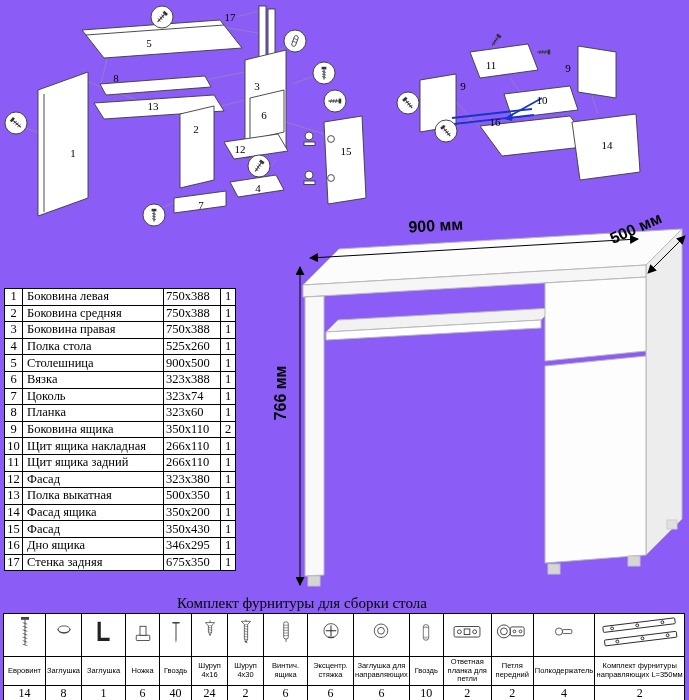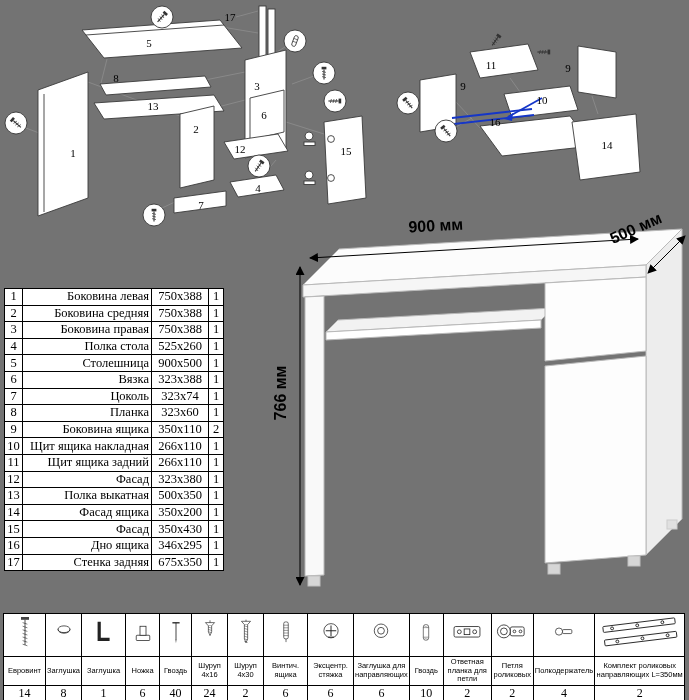--- a/index.html
+++ b/index.html
@@ -1,27 +1,27 @@
 <!DOCTYPE html>
 <html><head>
 <meta charset="utf-8">
 <style>
   *{margin:0;padding:0;box-sizing:border-box}
   html,body{width:689px;height:700px;background:#fff;overflow:hidden;
     font-family:"Liberation Serif",serif;color:#000}
-  .sheet{position:absolute;inset:0;background:#737373}
+  .sheet{position:absolute;inset:0;background:#8b5cf6}
   .diag-left{position:absolute;left:2px;top:2px}
   .diag-right{position:absolute;left:392px;top:30px}
   .desk{position:absolute;left:248px;top:203px}
   .parts{position:absolute;left:4px;top:288px;border-collapse:collapse;background:#fff}
   .parts td{border:1px solid #000;font:12.5px/15px "Liberation Serif",serif;
     height:16.6px;padding:0 2px;white-space:nowrap}
   .parts .col-num{width:18px;text-align:center;padding:0 1px}
-  .parts .col-name{width:129px;text-align:right;padding-left:4px}
-  .parts .col-size{width:57px;text-align:center}
+  .parts .col-name{width:141px;text-align:left;padding-left:4px}
+  .parts .col-size{width:57px;text-align:left}
   .parts .col-qty{width:15px;text-align:center;padding:0 1px}
   .hw-title{position:absolute;left:0;top:595px;width:604px;text-align:center;
     font:15px "Liberation Serif",serif}
   .hw{position:absolute;left:3px;top:613px;border-collapse:collapse;table-layout:fixed;background:#fff}
   .hw td{border:1px solid #000;text-align:center;vertical-align:middle;overflow:hidden}
   .hw .hw-icon-cell{height:40px}
   .hw .hw-label-cell{font:7.5px/1.15 "Liberation Sans",sans-serif;height:24px;padding:1px 1px}
   .hw .hw-qty-cell{font:12px/14px "Liberation Serif",serif;height:14px}
   .co{fill:#fff;stroke:#333;stroke-width:.9}
   .lbl text{font:11px "Liberation Serif",serif;text-anchor:middle;fill:#000}
@@ -305,20 +305,21 @@
         </tr>
         <tr>
           <td class="col-num">17</td>
           <td class="col-name">Стенка задняя</td>
           <td class="col-size">675x350</td>
           <td class="col-qty">1</td>
         </tr>
       </tbody>
   </table>
 
+  <div class="hw-title">Комплект фурнитуры для сборки стола</div>
 
   <table class="hw">
     <tbody>
       <tr id="hw-icons">
           <td class="hw-icon-cell" style="width: 42px;"><svg viewBox="0 0 40 42" width="32" height="36">
               <g stroke="#222" fill="none" stroke-width="1">
                 <rect x="15" y="1" width="10" height="3.5" fill="#444" stroke="none"></rect>
                 <line x1="20" y1="4.5" x2="20" y2="36"></line>
                 <path d="M17 8l6 2m-6 2.5l6 2m-6 2.5l6 2m-6 2.5l6 2m-6 2.5l6 2m-6 2.5l6 2m-6 2.5l6 2" stroke-width=".7"></path>
               </g>
@@ -430,23 +431,23 @@
           <td class="hw-label-cell">Заглушка</td>
           <td class="hw-label-cell">Ножка</td>
           <td class="hw-label-cell">Гвоздь</td>
           <td class="hw-label-cell">Шуруп 4x16</td>
           <td class="hw-label-cell">Шуруп 4x30</td>
           <td class="hw-label-cell">Винтич. ящика</td>
           <td class="hw-label-cell">Эксцентр. стяжка</td>
           <td class="hw-label-cell">Заглушка для направляющих</td>
           <td class="hw-label-cell">Гвоздь</td>
           <td class="hw-label-cell">Ответная планка для петли</td>
-          <td class="hw-label-cell">Петля роликовых</td>
+          <td class="hw-label-cell">Петля передний</td>
           <td class="hw-label-cell">Полкодержатель</td>
-          <td class="hw-label-cell">Комплект роликовых направляющих L=350мм</td>
+          <td class="hw-label-cell">Комплект фурнитуры направляющих L=350мм</td>
         </tr>
       <tr id="hw-qtys">
           <td class="hw-qty-cell">14</td>
           <td class="hw-qty-cell">8</td>
           <td class="hw-qty-cell">1</td>
           <td class="hw-qty-cell">6</td>
           <td class="hw-qty-cell">40</td>
           <td class="hw-qty-cell">24</td>
           <td class="hw-qty-cell">2</td>
           <td class="hw-qty-cell">6</td>

